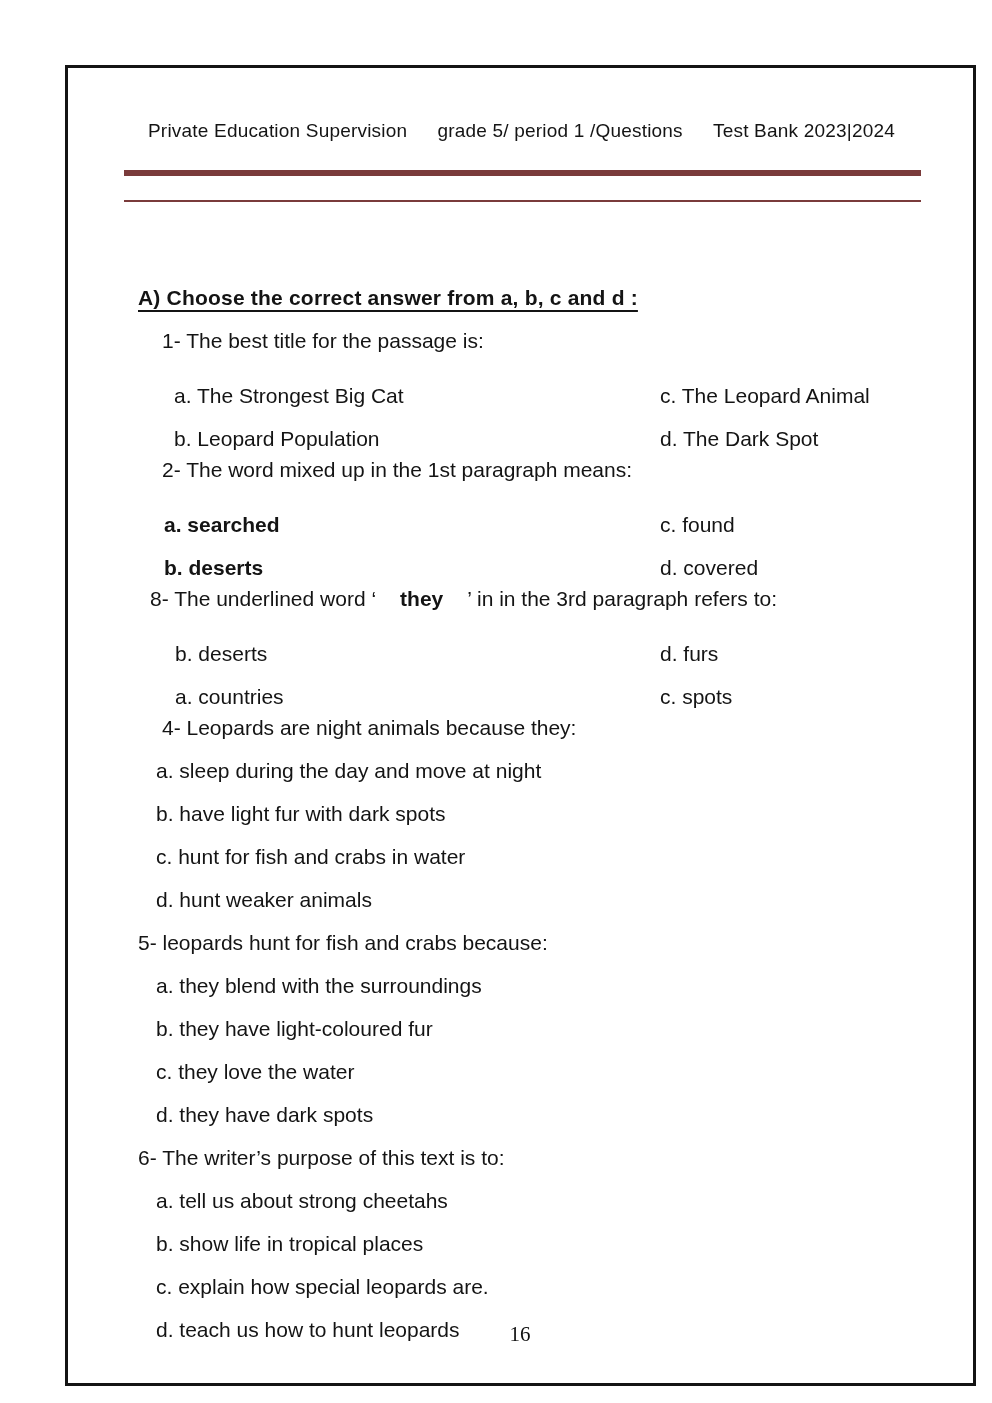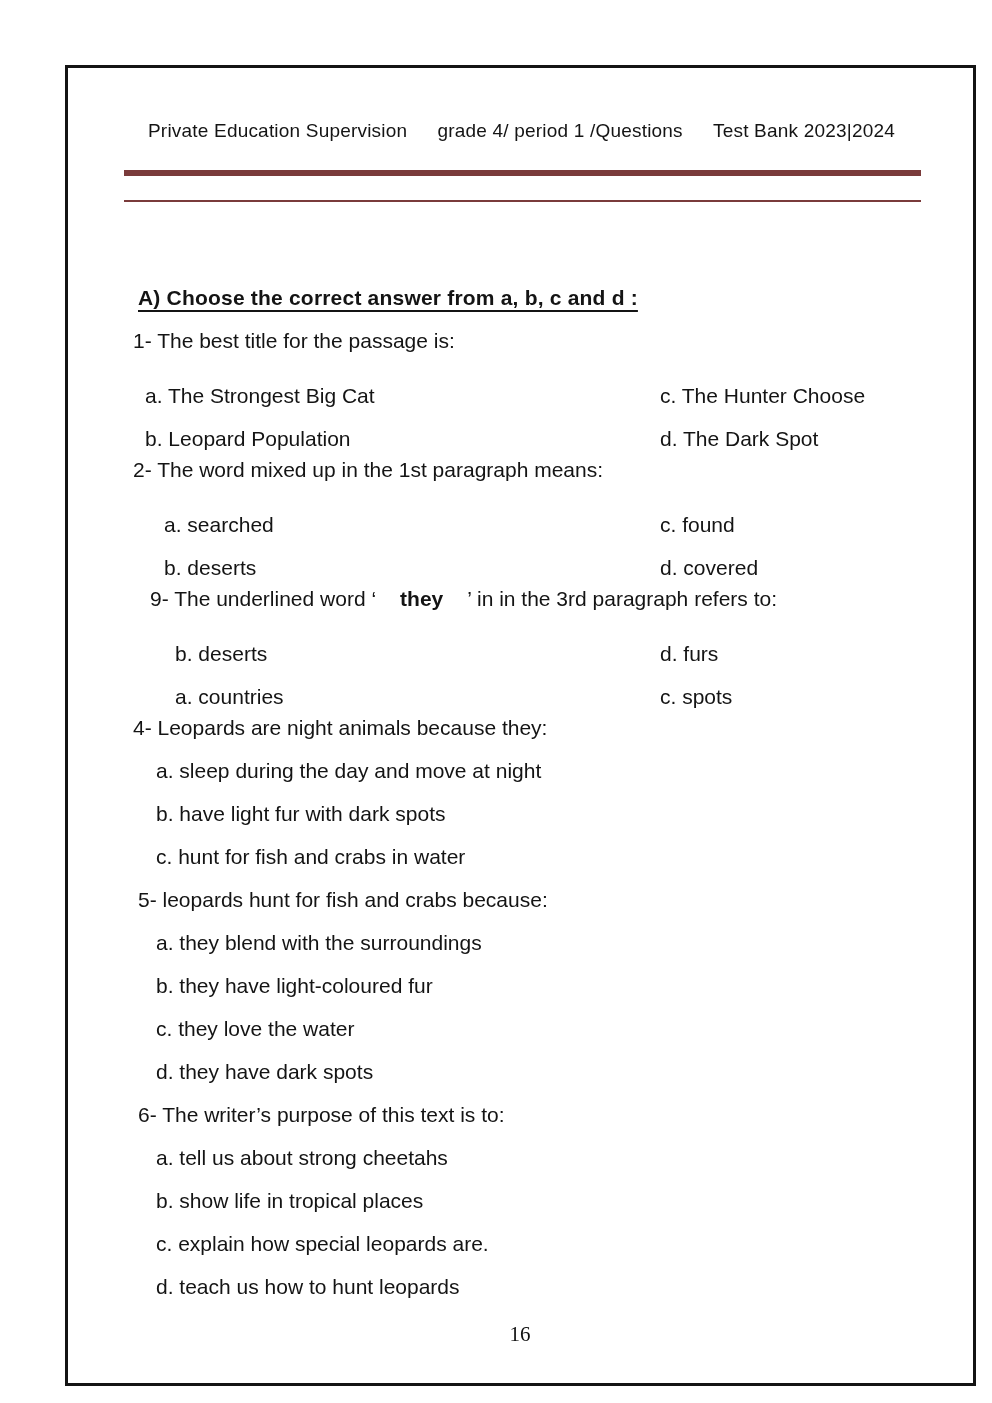--- a/index.html
+++ b/index.html
@@ -59,22 +59,22 @@
     text-decoration-thickness: 2px;
     text-underline-offset: 5px;
     letter-spacing: 0.2px;
   }
 
   .two-col {
     display: grid;
     grid-template-columns: 510px 1fr;
   }
 
-  .ind7  { padding-left: 7px; }
-  .ind26 { padding-left: 26px; }
+  .ind7  { padding-left: 7px; margin-left: 29px; }
+  .ind26 { padding-left: 26px; font-weight: bold; }
   .ind30 { padding-left: 30px; }
   .ind37 { padding-left: 37px; }
 
   .page-number {
     position: absolute;
     left: 0;
     right: 0;
     top: 1286px;
     text-align: center;
     font-family: "Liberation Serif", serif;
@@ -83,63 +83,64 @@
   }
 </style>
 </head>
 <body>
 
 <div class="page">
   <div class="frame">
 
     <div class="header">
       <span>Private Education Supervision</span>
-      <span>grade 4/ period 1 /Questions</span>
+      <span>grade 5/ period 1 /Questions</span>
       <span>Test Bank 2023|2024</span>
     </div>
     <div class="rule"></div>
 
     <div class="content">
 
       <div class="row title">A) Choose the correct answer from a, b, c and d :</div>
 
       <div class="row ind7">1- The best title for the passage is:</div>
       <div class="row two-col">
         <span class="ind7">a. The Strongest Big Cat</span>
-        <span>c. The Hunter Choose</span>
+        <span>c. The Leopard Animal</span>
       </div>
       <div class="row two-col">
         <span class="ind7">b. Leopard Population</span>
         <span>d. The Dark Spot</span>
       </div>
 
       <div class="row ind7">2- The word mixed up in the 1st paragraph means:</div>
       <div class="row two-col">
         <span class="ind26">a. searched</span>
         <span>c. found</span>
       </div>
       <div class="row two-col">
         <span class="ind26">b. deserts</span>
         <span>d. covered</span>
       </div>
 
-      <div class="row"><span>9- The underlined word ‘</span><b>they</b><span>’ in in the 3rd paragraph refers to:</span></div>
+      <div class="row"><span>8- The underlined word ‘</span><b>they</b><span>’ in in the 3rd paragraph refers to:</span></div>
       <div class="row two-col">
         <span class="ind37">b. deserts</span>
         <span>d. furs</span>
       </div>
       <div class="row two-col">
         <span class="ind37">a. countries</span>
         <span>c. spots</span>
       </div>
 
       <div class="row ind7">4- Leopards are night animals because they:</div>
       <div class="row ind30">a. sleep during the day and move at night</div>
       <div class="row ind30">b. have light fur with dark spots</div>
       <div class="row ind30">c. hunt for fish and crabs in water</div>
+      <div class="row ind30">d. hunt weaker animals</div>
 
       <div class="row">5- leopards hunt for fish and crabs because:</div>
       <div class="row ind30">a. they blend with the surroundings</div>
       <div class="row ind30">b. they have light-coloured fur</div>
       <div class="row ind30">c. they love the water</div>
       <div class="row ind30">d. they have dark spots</div>
 
       <div class="row">6- The writer’s purpose of this text is to:</div>
       <div class="row ind30">a. tell us about strong cheetahs</div>
       <div class="row ind30">b. show life in tropical places</div>

